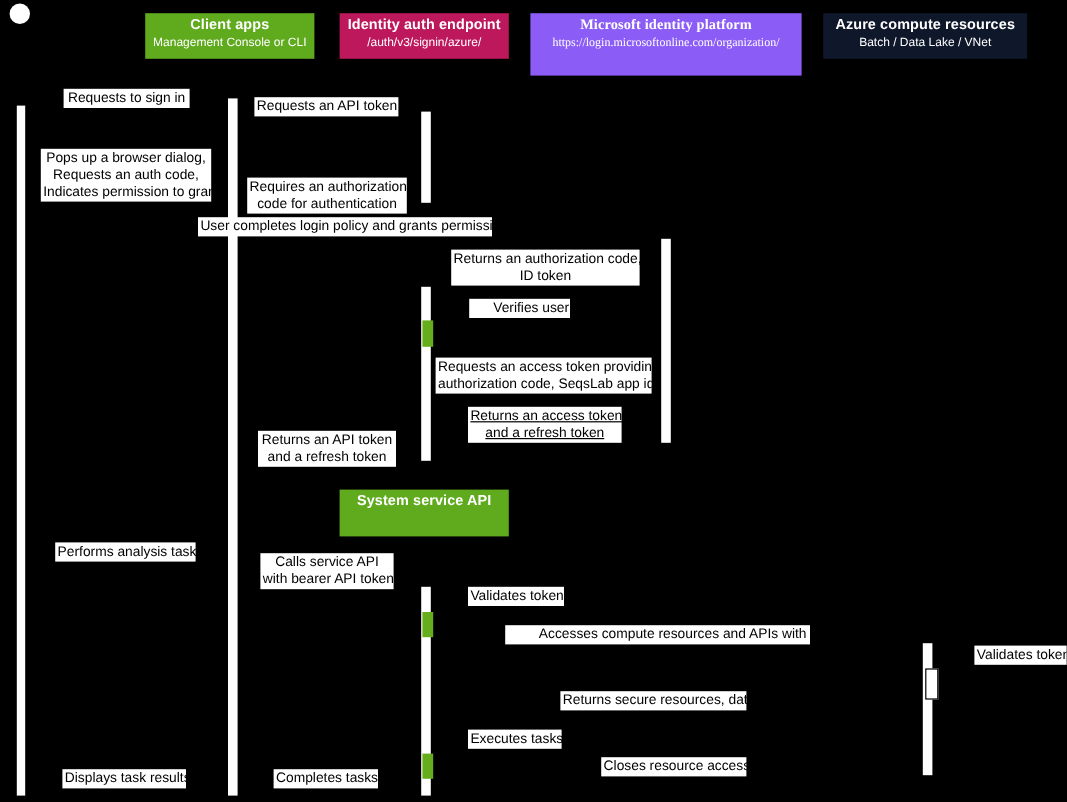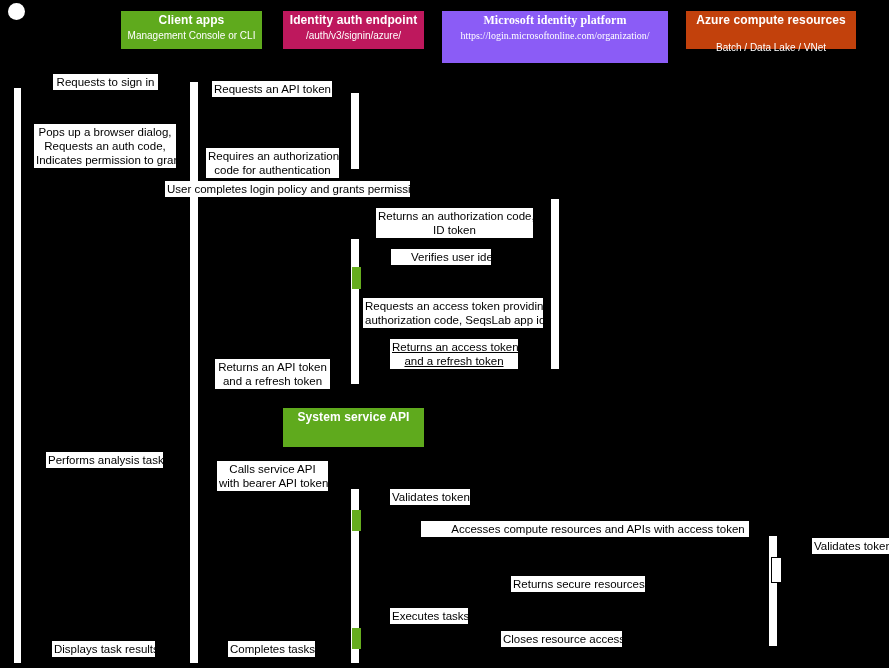--- a/index.html
+++ b/index.html
@@ -89,21 +89,21 @@
         <div class="p-sub">Management Console or CLI</div>
       </div>
       <div class="participant" style="left: 283px; top: 11px; width: 141px; height: 38px; background: #be185d;">
         <div class="p-title">Identity auth endpoint</div>
         <div class="p-sub">/auth/v3/signin/azure/</div>
       </div>
       <div class="participant" style="left: 442px; top: 11px; width: 226px; height: 52px; background: #8b5cf6; font-family: Liberation Serif, serif;">
         <div class="p-title">Microsoft identity platform</div>
         <div class="p-sub">https://login.microsoftonline.com/organization/</div>
       </div>
-      <div class="participant" style="left: 686px; top: 11px; width: 170px; height: 38px; background: #c2410c; gap: 12px;">
+      <div class="participant" style="left: 686px; top: 11px; width: 170px; height: 38px; background: #0f172a;">
         <div class="p-title">Azure compute resources</div>
         <div class="p-sub">Batch / Data Lake / VNet</div>
       </div>
     </div>
 
   <div id="inline-boxes-layer">
       <div class="participant" style="left: 283px; top: 408px; width: 141px; height: 39px; background: rgb(95, 170, 29);">
         <div class="p-title">System service API</div>
       </div>
     </div>
@@ -126,33 +126,33 @@
       <div class="msg" style="left: 53px; top: 74px; width: 105px;">Requests to sign in</div>
       <div class="msg" style="left: 212px; top: 81px; width: 120px;">Requests an API token</div>
       <div class="msg" style="left: 206px; top: 104px; width: 133px; margin-top: 44px;">Requires an authorization
 code for authentication</div>
       <div class="msg" style="left: 34px; top: 124px; width: 142px;">Pops up a browser dialog,
 Requests an auth code,
 Indicates permission to grant</div>
       <div class="msg" style="left: 165px; top: 181px; width: 245px;">User completes login policy and grants permission</div>
       <div class="msg" style="left: 376px; top: 208px; width: 157px;">Returns an authorization code,
 ID token</div>
-      <div class="msg" style="left: 391px; top: 249px; width: 100px; padding-left: 20px;">Verifies user identity</div>
+      <div class="msg" style="left: 391px; top: 249px; width: 84px; padding-left: 20px;">Verifies user identity</div>
       <div class="msg" style="left: 363px; top: 298px; width: 180px;">Requests an access token providing
 authorization code, SeqsLab app id</div>
       <div class="msg" style="left: 390px; top: 339px; width: 128px; text-decoration: underline;">Returns an access token
 and a refresh token</div>
       <div class="msg" style="left: 215px; top: 359px; width: 115px;">Returns an API token
 and a refresh token</div>
       <div class="msg" style="left: 46px; top: 452px; width: 117px;">Performs analysis tasks</div>
       <div class="msg" style="left: 217px; top: 461px; width: 111px;">Calls service API
 with bearer API token</div>
       <div class="msg" style="left: 390px; top: 489px; width: 80px;">Validates token</div>
-      <div class="msg" style="left: 421px; top: 521px; width: 328px; padding-left: 28px;">Accesses compute resources and APIs with access token</div>
+      <div class="msg" style="left: 421px; top: 521px; width: 254px; padding-left: 28px;">Accesses compute resources and APIs with access token</div>
       <div class="msg" style="left: 812px; top: 538px; width: 80px;">Validates token</div>
-      <div class="msg" style="left: 511px; top: 576px; width: 134px;">Returns secure resources, data</div>
+      <div class="msg" style="left: 467px; top: 576px; width: 155px;">Returns secure resources, data</div>
       <div class="msg" style="left: 390px; top: 608px; width: 78px;">Executes tasks</div>
       <div class="msg" style="left: 501px; top: 631px; width: 121px;">Closes resource access</div>
       <div class="msg" style="left: 52px; top: 641px; width: 103px;">Displays task results</div>
       <div class="msg" style="left: 228px; top: 641px; width: 87px;">Completes tasks</div>
     </div>
 
 </div>
 
 </body></html>

